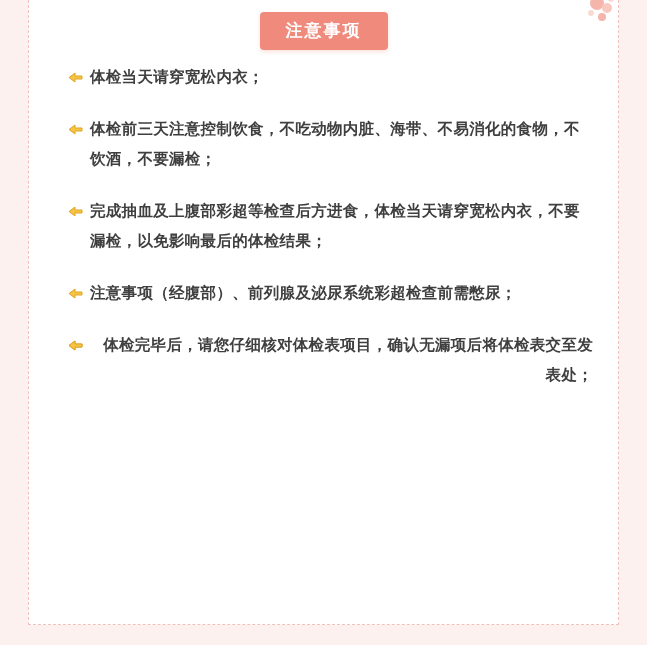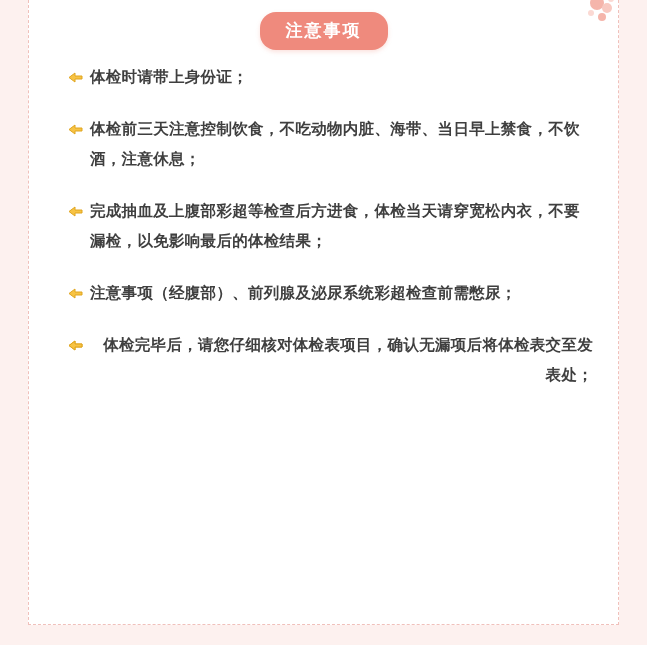--- a/index.html
+++ b/index.html
@@ -54,21 +54,21 @@
     align-items: center;
     justify-content: center;
   }
   .title-badge {
     position: relative;
     background: #ef8a7d;
     color: #ffffff;
     font-size: 17px;
     font-weight: bold;
     letter-spacing: 2px;
-    border-radius: 16px;
+    border-radius: 4px;
     padding: 7px 26px 8px 26px;
     box-shadow: 0 2px 4px rgba(239,138,125,0.25);
     z-index: 2;
   }
   .badge-deco {
     position: absolute;
     right: -18px;
     top: -6px;
     width: 46px;
     height: 40px;
@@ -124,30 +124,30 @@
     </div>
 
     <div class="list">
 
       <div class="item">
         <span class="hand-icon">
           <svg width="19" height="19" viewBox="0 0 19 19">
             <path d="M3 9.5 L9 5 L9 8 L16 8 L16 11 L9 11 L9 14 Z" fill="#f7c344" stroke="#e0a51f" stroke-width="1" stroke-linejoin="round"></path>
           </svg>
         </span>
-        <span>体检时请带上身份证；</span>
+        <span>体检当天请穿宽松内衣；</span>
       </div>
 
       <div class="item">
         <span class="hand-icon">
           <svg width="19" height="19" viewBox="0 0 19 19">
             <path d="M3 9.5 L9 5 L9 8 L16 8 L16 11 L9 11 L9 14 Z" fill="#f7c344" stroke="#e0a51f" stroke-width="1" stroke-linejoin="round"></path>
           </svg>
         </span>
-        <span>体检前三天注意控制饮食，不吃动物内脏、海带、当日早上禁食，不饮酒，注意休息；</span>
+        <span>体检前三天注意控制饮食，不吃动物内脏、海带、不易消化的食物，不饮酒，不要漏检；</span>
       </div>
 
 
 
       <div class="item">
         <span class="hand-icon">
           <svg width="19" height="19" viewBox="0 0 19 19">
             <path d="M3 9.5 L9 5 L9 8 L16 8 L16 11 L9 11 L9 14 Z" fill="#f7c344" stroke="#e0a51f" stroke-width="1" stroke-linejoin="round"></path>
           </svg>
         </span>

